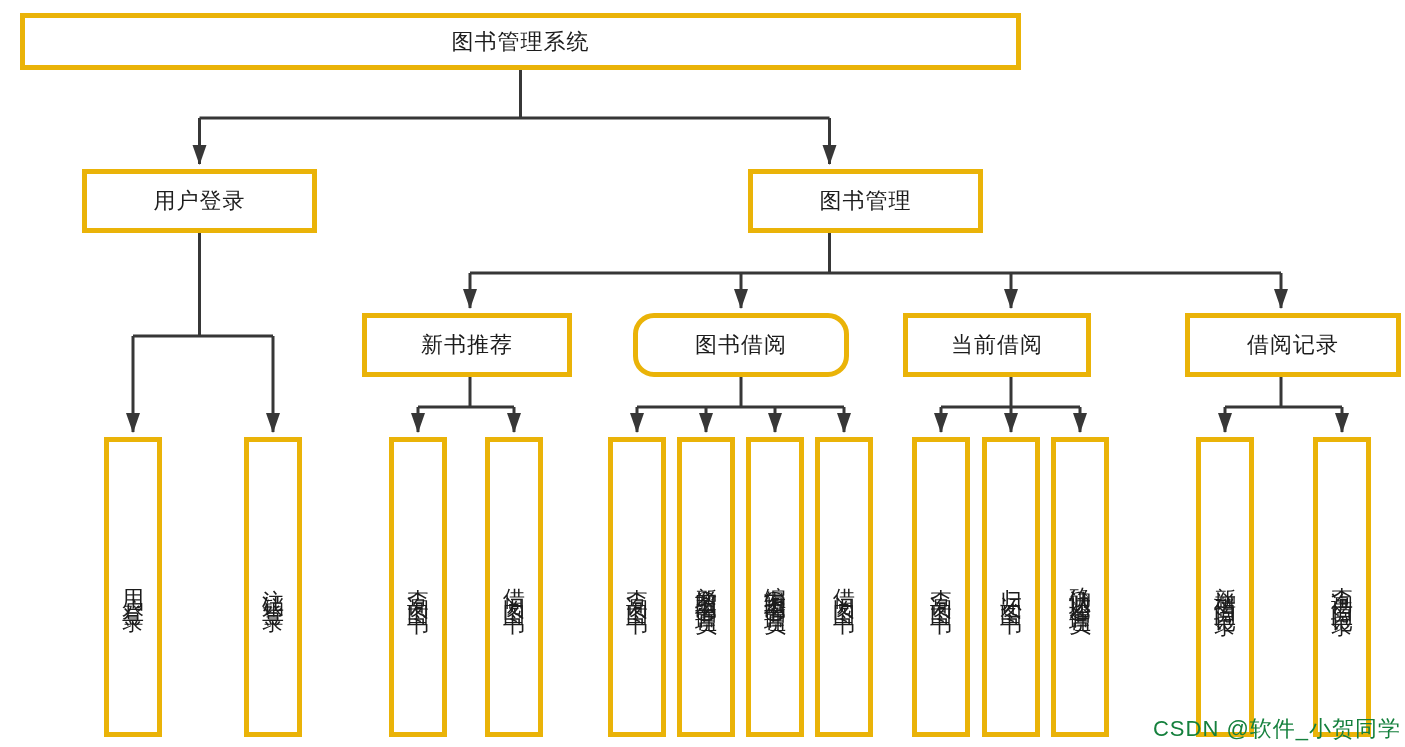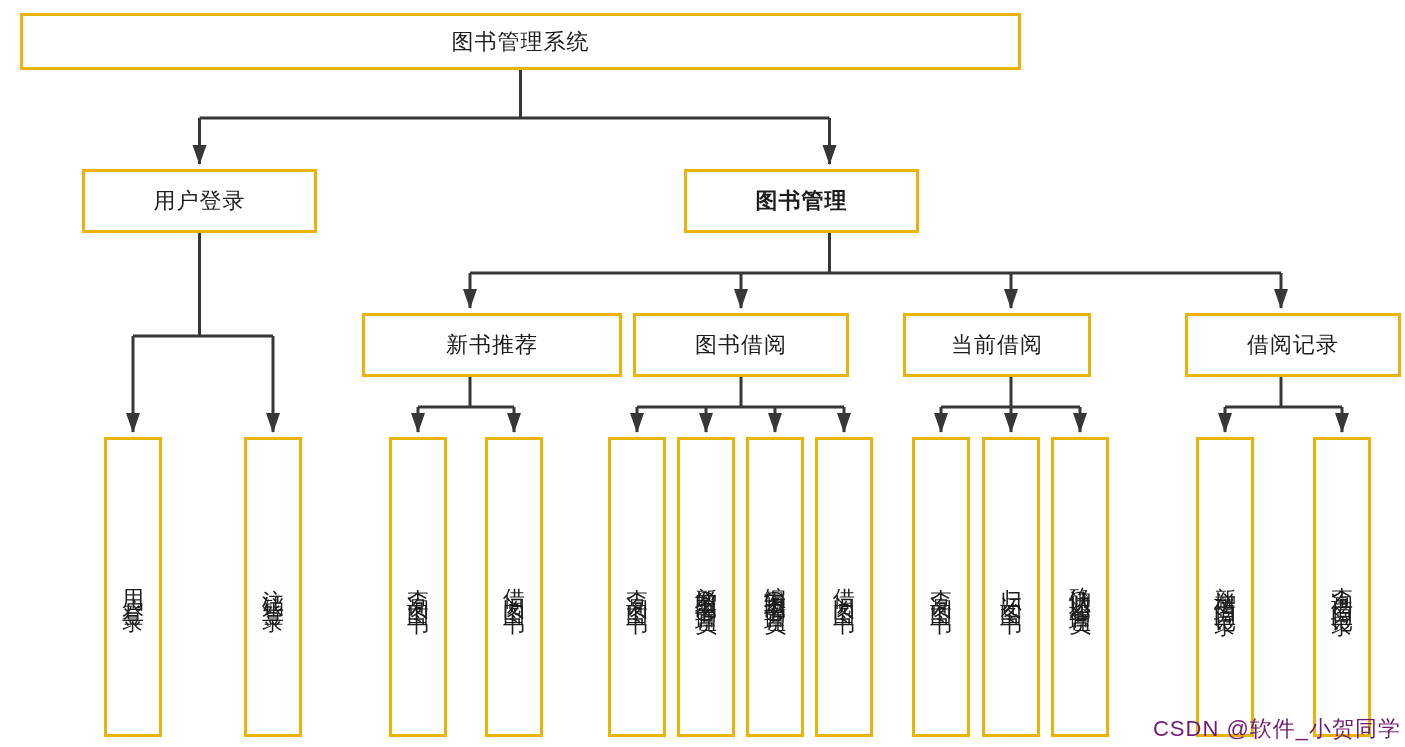--- a/index.html
+++ b/index.html
@@ -13,21 +13,21 @@
   }
   svg.wires {
     position: absolute;
     left: 0; top: 0;
     width: 1405px; height: 747px;
     z-index: 1;
   }
   .box {
     position: absolute;
     box-sizing: border-box;
-    border: 3px solid #eab308;
+    border: 5px solid #eab308;
     background: #ffffff;
     display: flex;
     align-items: center;
     justify-content: center;
     color: #1c1c1c;
     z-index: 2;
   }
   .hbox {
     font-size: 22px;
     letter-spacing: 1px;
@@ -41,21 +41,21 @@
     writing-mode: vertical-rl;
     text-orientation: mixed;
     letter-spacing: 8px;
     line-height: 1;
   }
   .watermark {
     position: absolute;
     right: 4px;
     top: 714px;
     font-size: 22px;
-    color: #701a75;
+    color: #15803d;
     letter-spacing: 1px;
     z-index: 5;
     white-space: nowrap;
   }
 </style>
 </head>
 <body>
 
 <div class="canvas">
 
@@ -117,24 +117,24 @@
       <path d="M1281,377 V407"></path>
       <path d="M1225,407 H1342"></path>
       <line x1="1225" y1="407" x2="1225" y2="432" marker-end="url(#arr)"></line>
       <line x1="1342" y1="407" x2="1342" y2="432" marker-end="url(#arr)"></line>
     </g>
   </svg>
 
   <div class="box hbox" style="left:20px; top:13px; width:1001px; height:57px;">图书管理系统</div>
 
   <div class="box hbox" style="left:82px; top:169px; width:235px; height:64px;">用户登录</div>
-  <div class="box hbox" style="left:684px; top:169px; width:235px; height:64px;font-weight:bold;">图书管理</div>
+  <div class="box hbox" style="left:748px; top:169px; width:235px; height:64px;">图书管理</div>
 
-  <div class="box hbox" style="left:362px; top:313px; width:260px; height:64px;">新书推荐</div>
-  <div class="box hbox" style="left:633px; top:313px; width:216px; height:64px;">图书借阅</div>
+  <div class="box hbox" style="left:362px; top:313px; width:210px; height:64px;">新书推荐</div>
+  <div class="box hbox" style="left:633px; top:313px; width:216px; height:64px;border-radius:21px;">图书借阅</div>
   <div class="box hbox" style="left:903px; top:313px; width:188px; height:64px;">当前借阅</div>
   <div class="box hbox" style="left:1173px; top:313px; width:216px; height:64px;margin-left:12px;">借阅记录</div>
 
   <div class="box vbox" style="left:104px; top:437px; width:58px; height:300px;">
     <span class="vtext">用户登录</span>
   </div>
   <div class="box vbox" style="left:244px; top:437px; width:58px; height:300px;">
     <span class="vtext">注销登录</span>
   </div>
 

